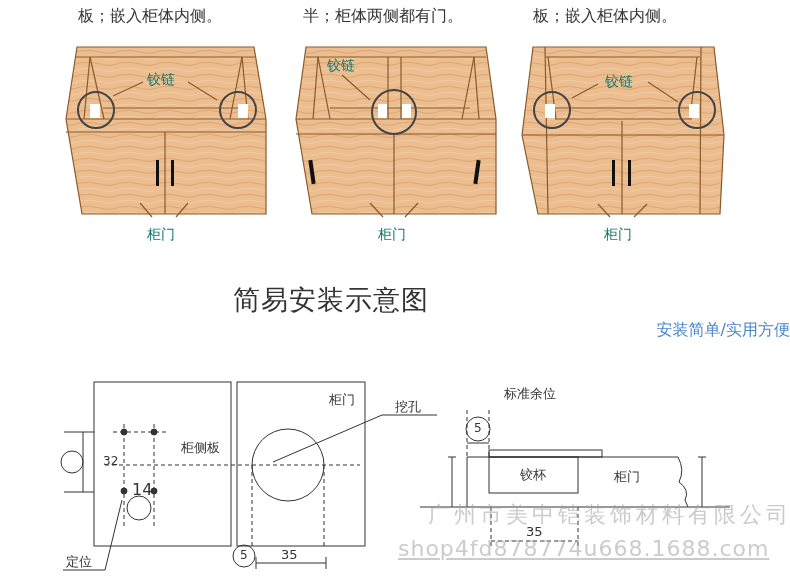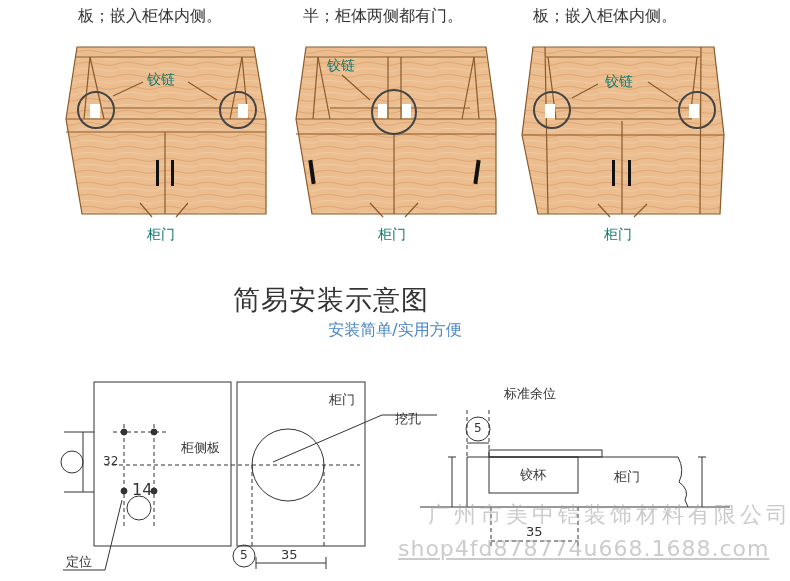--- a/index.html
+++ b/index.html
@@ -2,21 +2,21 @@
 <html><head>
 <meta charset="utf-8">
 <style>
   html, body { margin: 0; padding: 0; background: #ffffff; }
   body { width: 790px; height: 581px; position: relative; overflow: hidden;
          font-family: "DejaVu Sans", "Liberation Sans", sans-serif; }
   .caption { position: absolute; top: 6px; font-size: 16px; color: #333; white-space: nowrap; }
   .blue-label { position: absolute; font-size: 14px; color: #0f766e; white-space: nowrap; }
   .title { position: absolute; left: 0; width: 662px; text-align: center; top: 282px;
            font-size: 27px; color: #333; letter-spacing: 1px; }
-  .subtitle { position: absolute; left: 0; width: 790px; text-align: center; top: 320px;
+  .subtitle { position: absolute; left: 0; width: 790px; text-align: right; top: 320px;
               font-size: 16px; color: #4a86c8; }
   .dlabel { position: absolute; font-size: 13px; color: #333; white-space: nowrap; }
   .watermark { position: absolute; color: rgba(160,160,160,0.55); white-space: nowrap; }
   svg { position: absolute; left: 0; top: 0; }
 </style>
 </head>
 <body>
 
 <div class="caption" style="left:78px;">板；嵌入柜体内侧。</div>
 <div class="caption" style="left:303px;">半；柜体两侧都有门。</div>
@@ -164,21 +164,21 @@
   <path d="M678 457 Q685 470 679 482 Q690 490 685 500 L688 507"></path>
   <line x1="452" y1="457" x2="452" y2="507"></line>
   <line x1="448" y1="457" x2="456" y2="457"></line>
   <line x1="702" y1="457" x2="702" y2="507"></line>
   <line x1="698" y1="457" x2="706" y2="457"></line>
   <line x1="420" y1="507" x2="730" y2="507"></line>
 </svg>
 
 <div class="dlabel" style="left:181px;top:391px;margin-top:48px;">柜侧板</div>
 <div class="dlabel" style="left:329px;top:391px;">柜门</div>
-<div class="dlabel" style="left:395px;top:410px;">挖孔</div>
+<div class="dlabel" style="left:395px;top:398px;">挖孔</div>
 <div class="dlabel" style="left:64px;top:454px;font-size:12px;margin-left:39px;">32</div>
 <div class="dlabel" style="left:132px;top:480px;font-size:16px;">14</div>
 <div class="dlabel" style="left:66px;top:553px;">定位</div>
 <div class="dlabel" style="left:240px;top:548px;font-size:12px;">5</div>
 <div class="dlabel" style="left:281px;top:547px;">35</div>
 <div class="dlabel" style="left:467px;top:385px;margin-left:37px;">标准余位</div>
 <div class="dlabel" style="left:474px;top:421px;font-size:12px;">5</div>
 <div class="dlabel" style="left:520px;top:466px;font-family:Liberation Mono, monospace;">铰杯</div>
 <div class="dlabel" style="left:614px;top:468px;">柜门</div>
 <div class="dlabel" style="left:526px;top:524px;">35</div>

